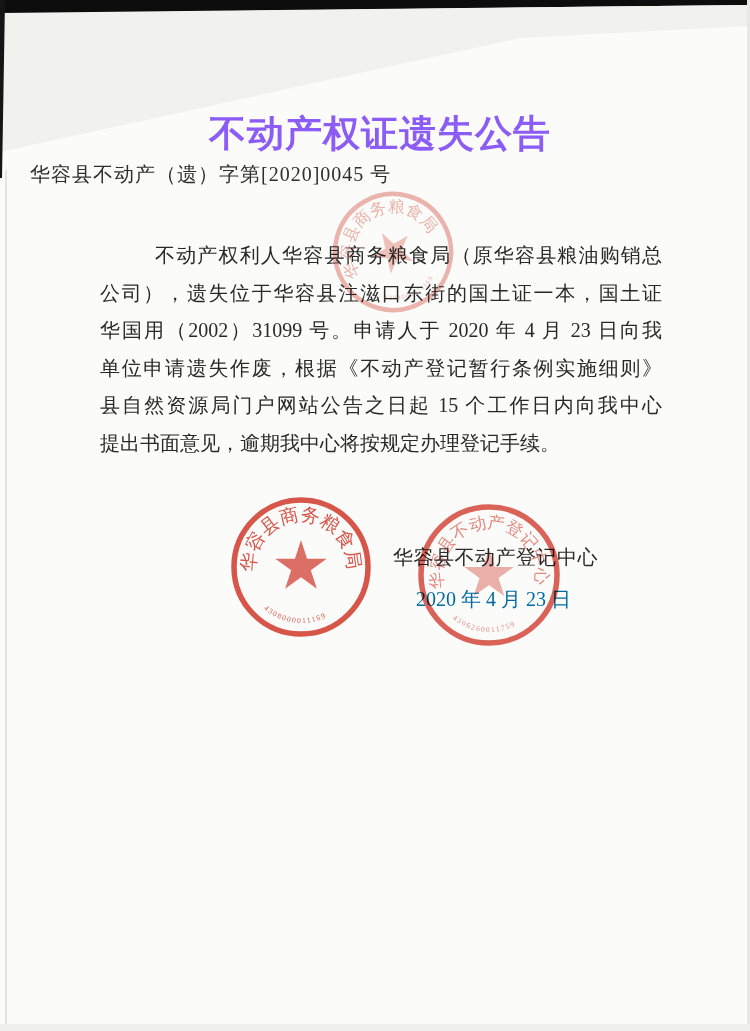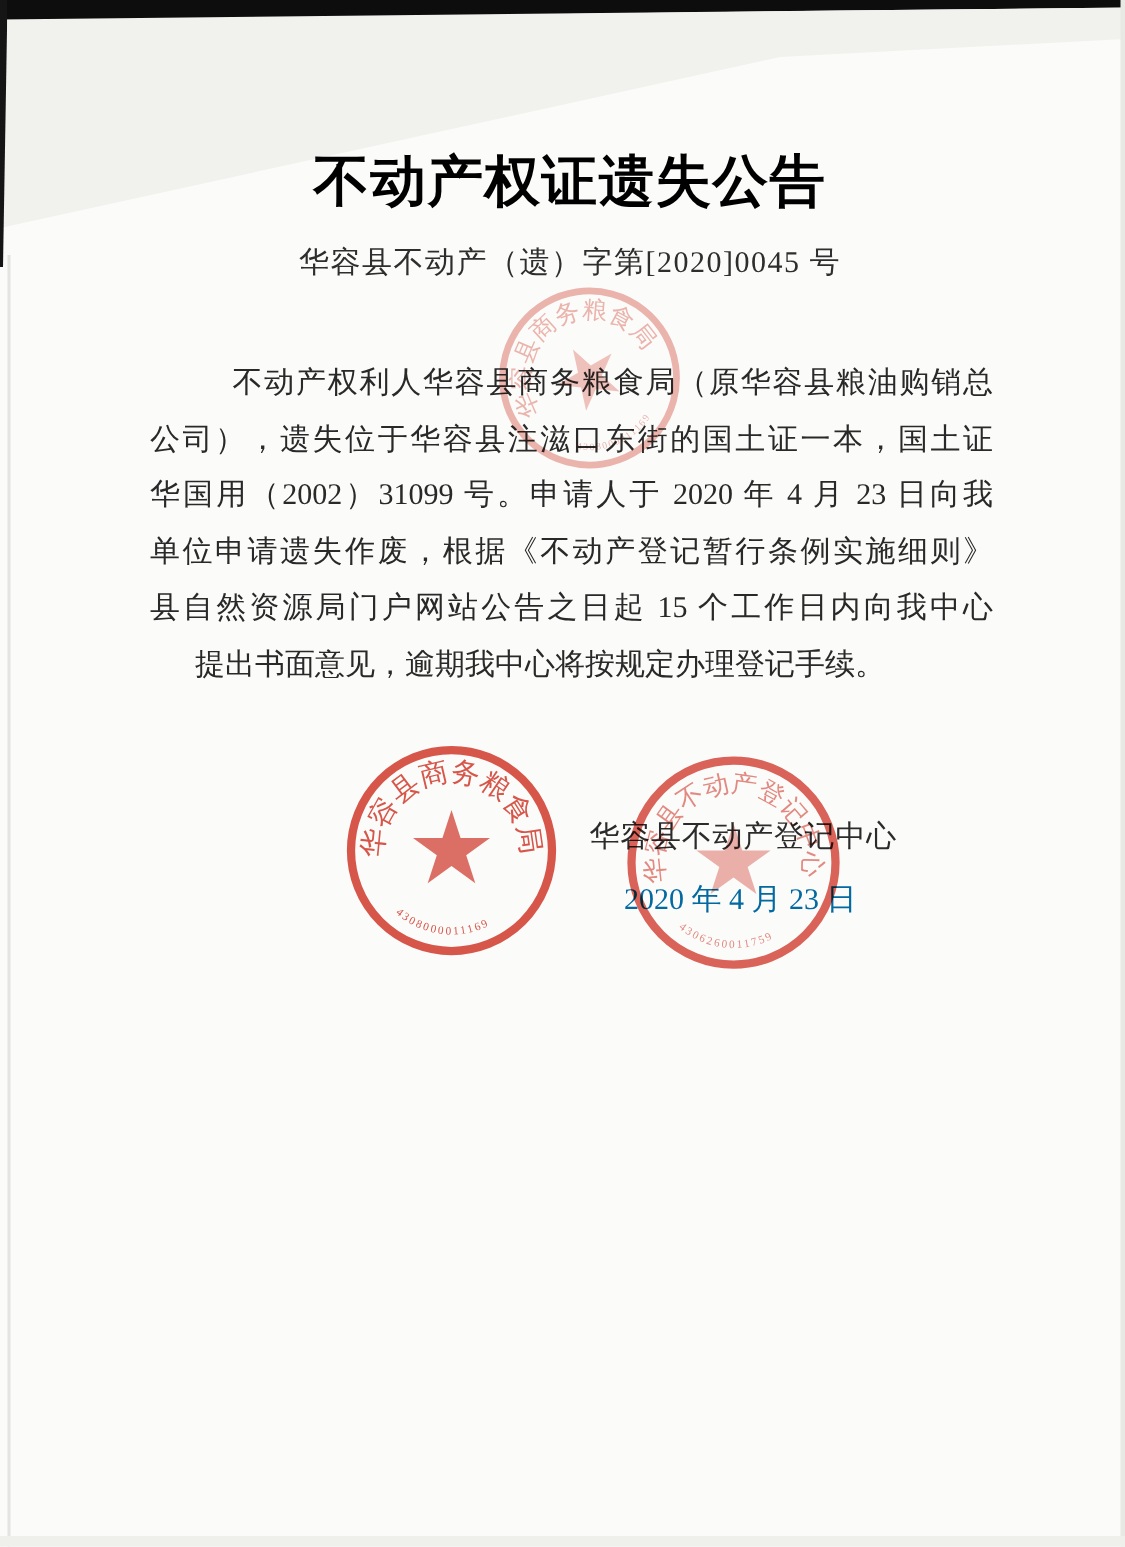--- a/index.html
+++ b/index.html
@@ -36,39 +36,39 @@
   .edge-right{
     position:absolute;right:0;top:0;width:3px;height:1031px;
     background:#e8e8e4;
   }
   .edge-bottom{
     position:absolute;left:0;bottom:0;width:750px;height:7px;
     background:#efefec;
   }
   
   .title{
-    position:absolute;left:30px;top:96px;width:700px;
-    text-align:center;font-size:37px;font-weight:bold;color:#000000;
+    position:absolute;left:30px;top:109px;width:700px;
+    text-align:center;font-size:37px;font-weight:bold;color:#8b5cf6;
     letter-spacing:1px;
   }
   .doc-number{
     position:absolute;left:30px;top:161px;width:700px;
-    text-align:center;font-size:20px;color:#2e2e2e;letter-spacing:1px;
+    text-align:left;font-size:20px;color:#2e2e2e;letter-spacing:1px;
   }
   .body-text{
     position:absolute;left:100px;top:237px;width:562px;
     font-size:20px;color:#292929;font-family:Liberation Serif, serif;
   }
   .body-line{
     height:37.5px;line-height:37.5px;
     text-align:justify;text-align-last:justify;
     white-space:nowrap;
   }
   .body-line.first{ text-indent:55px; }
-  .body-line.last{ text-align-last:left;margin-left:30px; }
+  .body-line.last{ text-align-last:left; }
   .signature{
     position:absolute;left:393px;top:544px;
     font-size:20px;color:#2b2b2b;letter-spacing:0.5px;
   }
   .sig-date{
     position:absolute;left:416px;top:586px;
     font-size:20px;color:#0369a1;
   }
   
   .seal{

